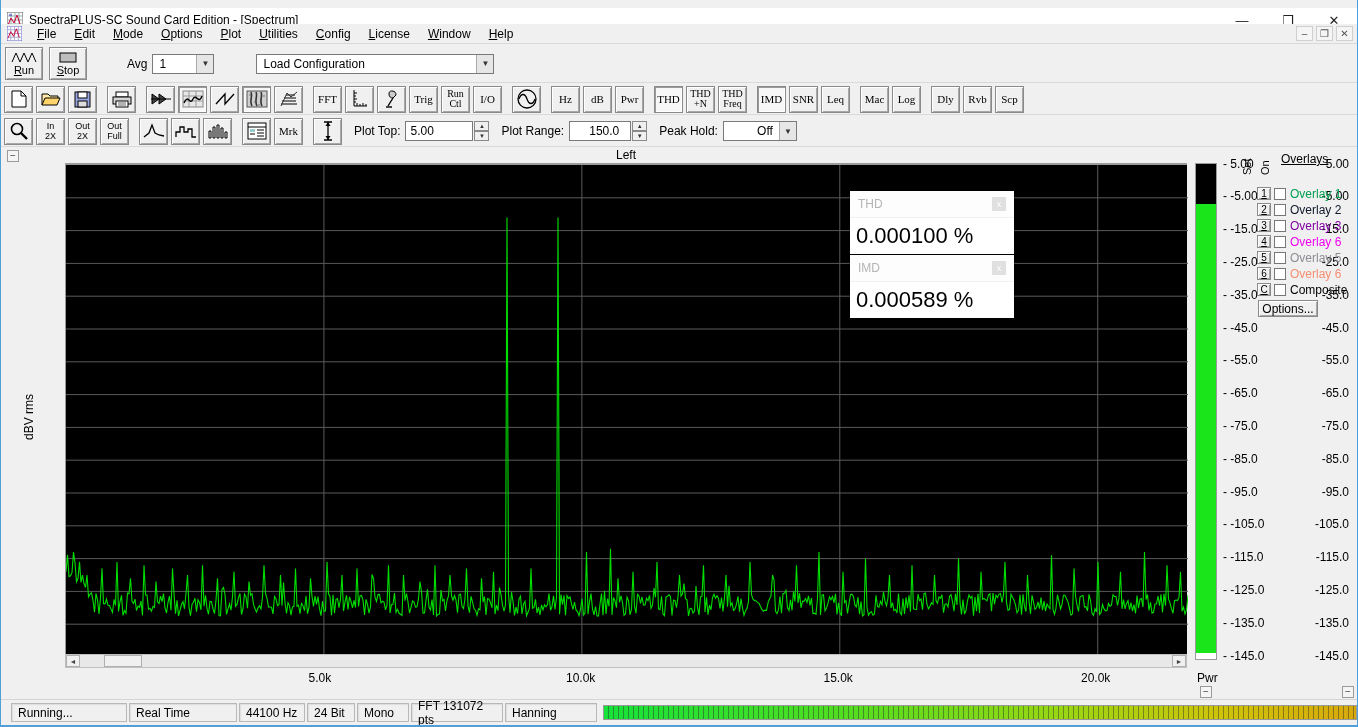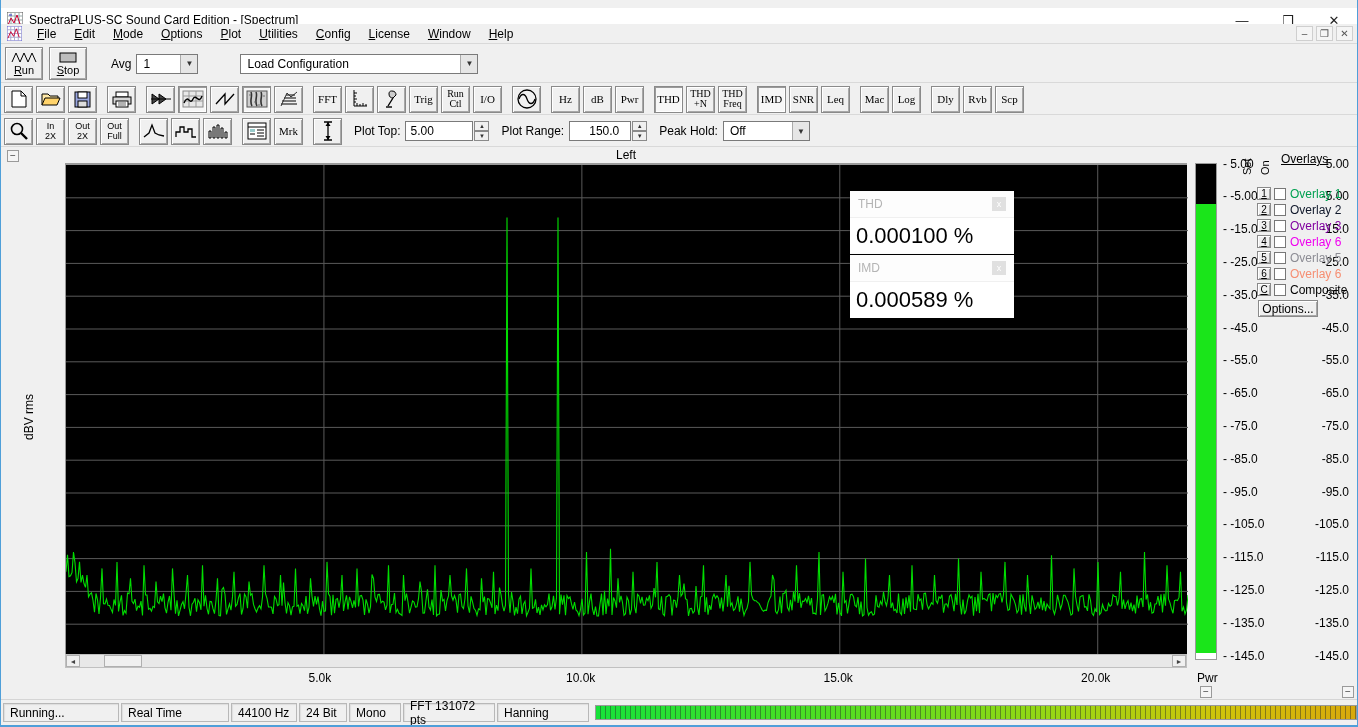--- a/index.html
+++ b/index.html
@@ -71,21 +71,21 @@
   .ov-header { position:absolute; left:1280px; top:152px; font-size:12px; text-decoration:underline; }
   .ov-set { position:absolute; left:1252px; top:163px; font-size:11px; transform:rotate(-90deg); transform-origin:left bottom;}
   .ov-on  { position:absolute; left:1270px; top:163px; font-size:11px; transform:rotate(-90deg); transform-origin:left bottom;}
   .ov-row { position:absolute; left:1256px; height:15px; display:flex; align-items:center; }
   .ov-btn { width:14px; height:13px; font-size:10px; line-height:11px; text-align:center; background:#f0f0f0;
             border:1px solid #8a8a8a; box-shadow:inset 1px 1px 0 #fff, inset -1px -1px 0 #a8a8a8; text-decoration:underline;}
   .ov-chk { width:12px; height:12px; background:#fff; border:1px solid #777; margin-left:3px; }
   .ov-lbl { margin-left:4px; font-size:12px; white-space:nowrap; }
   .ov-options { position:absolute; left:1257px; top:300px; width:60px; height:17px; font-size:12px; }
   
-  .statusbar { position:absolute; left:0; bottom:0; width:100%; height:26px; background:#f0f0f0; border-top:1px solid #d5d5d5; display:flex; align-items:center; padding-left:2px;}
+  .statusbar { position:absolute; left:0; bottom:0; width:100%; height:26px; background:#f0f0f0; border-top:1px solid #d5d5d5; display:flex; align-items:center; padding-left:10px;}
   .spanel { height:19px; border:1px solid #b8b8b8; box-shadow:inset 1px 1px 1px rgba(0,0,0,.08); display:flex; align-items:center; padding:0 6px; margin-right:2px; font-size:12px; background:#f0f0f0;}
   .sprog { position:relative; height:15px; width:766px; margin-left:4px; border:1px solid #9a9a9a;
            background:linear-gradient(90deg,#17e23a 0%,#4ede22 30%,#97d714 60%,#cfc40a 82%,#d8a90c 100%);}
   .sprog::after { content:""; position:absolute; inset:0;
            background:repeating-linear-gradient(90deg, transparent 0 4px, rgba(40,40,40,.45) 4px 5px); }
   svg { display:block; }
 </style>
 </head>
 <body>
 
@@ -126,21 +126,21 @@
         <path d="M1 11 L5 2 L9 11 L13 2 L17 11 L21 2 L25 11" stroke="#000" fill="none"></path>
       </svg>
       <span class="blabel">Run</span>
     </div>
     <div class="btn3d bigbtn" style="margin-left:6px">
       <svg width="20" height="13" viewBox="0 0 20 13">
         <rect x="2" y="2" width="16" height="9" fill="#bdbdbd" stroke="#000"></rect>
       </svg>
       <span class="blabel">Stop</span>
     </div>
-    <span class="fieldlbl" style="margin-left:24px">Avg</span>
+    <span class="fieldlbl" style="margin-left:40px">Avg</span>
     <div class="fselect" style="width:62px; margin-left:5px">
       <span class="val">1</span>
       <span class="drop">▼</span>
     </div>
     <div class="fselect" style="width:238px; margin-left:42px">
       <span class="val">Load Configuration</span>
       <span class="drop">▼</span>
     </div>
   </div>
 
@@ -379,21 +379,21 @@
         <div>▲</div>
         <div>▼</div>
       </div>
       <span class="fieldlbl">Plot Range:</span>
       <div class="textbox" style="width: 62px; margin-left: 5px; padding-left: 19px;">150.0</div>
       <div class="spin">
         <div>▲</div>
         <div>▼</div>
       </div>
       <span class="fieldlbl">Peak Hold:</span>
-      <div class="fselect" style="width: 87px; margin-left: 5px;">
+      <div class="fselect" style="width: 74px; margin-left: 5px; text-align: right;">
         <span class="val">Off</span>
         <span class="drop">▼</span>
       </div>
     </div>
 
   <div class="plot-minbox" style="left:6px; top:150px;">−</div>
   <div class="plot-title">Left</div>
   <div class="yaxis-name">dBV rms</div>
   <div id="yticks">
       <span class="ytick" style="top: 156.5px;">5.00</span>

